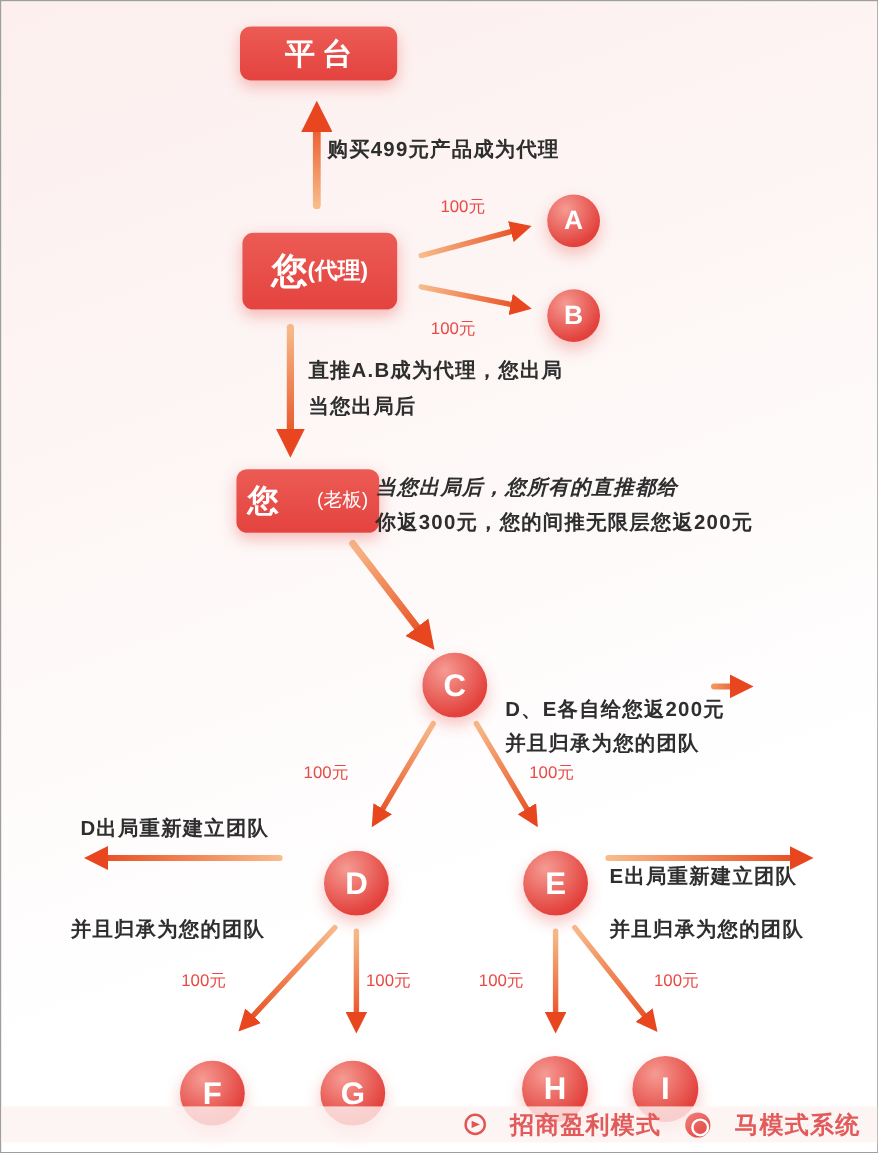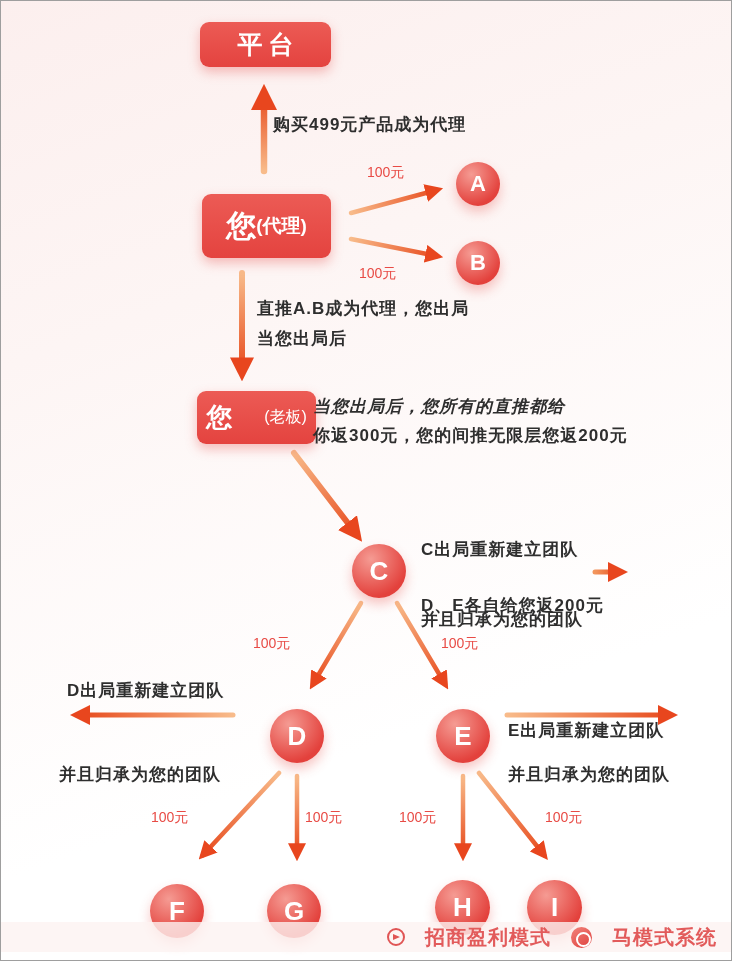--- a/index.html
+++ b/index.html
@@ -45,21 +45,21 @@
 
   .txt { position:absolute; color:#2e2e2e; font-size:17px; font-weight:600; letter-spacing:1px; white-space:nowrap; }
   .fee { position:absolute; color:#e84b45; font-size:14px; font-weight:400; white-space:nowrap; }
 
   .t-buy      { left:272px; top:112px; }
   .t-promote1 { left:256px; top:296px; }
   .t-promote2 { left:256px; top:326px; }
   .t-boss1    { left:312px; top:394px;font-style:italic; }
   .t-boss2    { left:312px; top:423px; }
   .t-c-title  { left:420px; top:537px; }
-  .t-c-line1  { left:420px; top:593px; }
+  .t-c-line1  { left:420px; top:579px; }
   .t-c-line2  { left:420px; top:607px; }
   .t-d-title  { left:66px;  top:678px; }
   .t-d-line1  { left:58px;  top:733px; }
   .t-d-line2  { left:58px;  top:762px; }
   .t-e-title  { left:507px; top:718px; }
   .t-e-line1  { left:507px; top:733px; }
   .t-e-line2  { left:507px; top:762px; }
 
   .fee-a  { left:366px; top:163px; }
   .fee-b  { left:358px; top:264px; }
@@ -218,21 +218,20 @@
     </div>
   <div class="circle c-i">
       <span>I</span>
     </div>
 
   <div class="txt t-buy">购买499元产品成为代理</div>
   <div class="txt t-promote1">直推A.B成为代理，您出局</div>
   <div class="txt t-promote2">当您出局后</div>
   <div class="txt t-boss1">当您出局后，您所有的直推都给</div>
   <div class="txt t-boss2">你返300元，您的间推无限层您返200元</div>
-  <div class="txt t-c-title">C出局重新建立团队</div>
   <div class="txt t-c-line1">D、E各自给您返200元</div>
   <div class="txt t-c-line2">并且归承为您的团队</div>
   <div class="txt t-d-title">D出局重新建立团队</div>
   <div class="txt t-d-line2">并且归承为您的团队</div>
   <div class="txt t-e-title">E出局重新建立团队</div>
   <div class="txt t-e-line2">并且归承为您的团队</div>
 
   <div class="fee fee-a">100元</div>
   <div class="fee fee-b">100元</div>
   <div class="fee fee-cd">100元</div>

